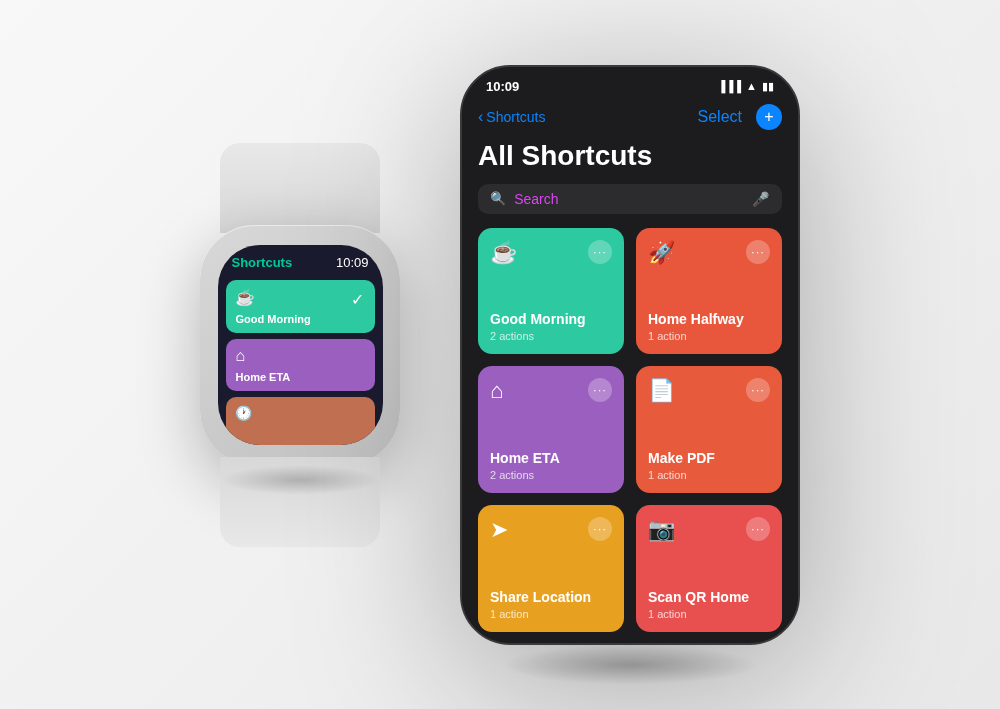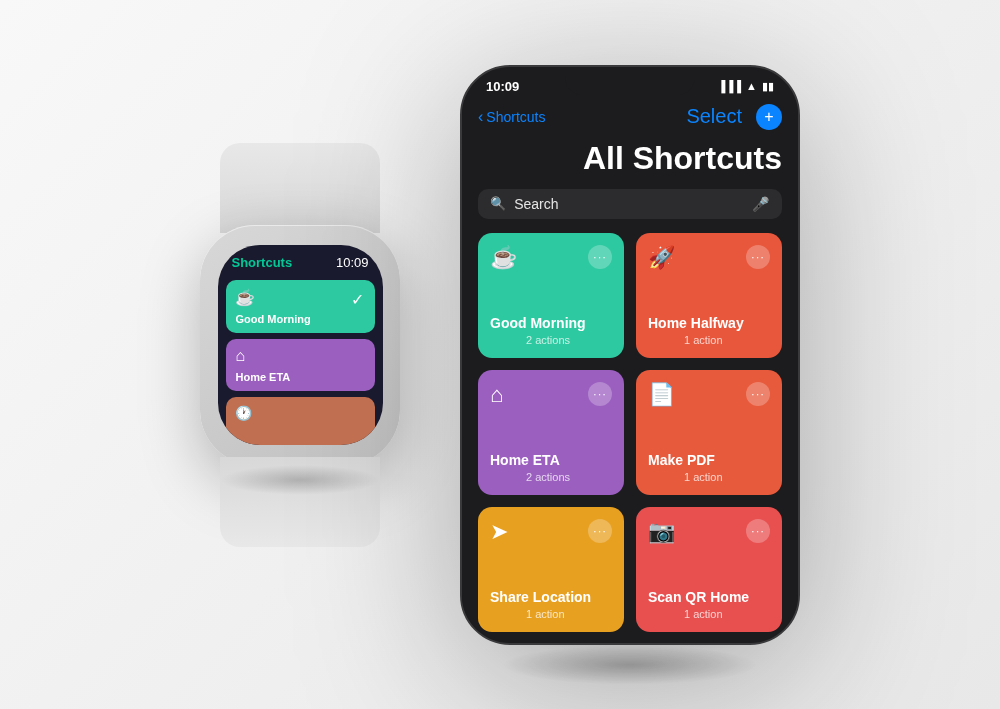--- a/index.html
+++ b/index.html
@@ -226,62 +226,61 @@
     }
 
     .nav-actions {
       display: flex;
       gap: 14px;
       align-items: center;
     }
 
     .nav-select {
       color: #0a84ff;
-      font-size: 20px;
+      font-size: 16px;
       margin-left: 36px;
     }
 
     .nav-add {
       width: 26px;
       height: 26px;
       background: #0a84ff;
       border-radius: 50%;
       display: flex;
       align-items: center;
       justify-content: center;
       color: white;
       font-size: 16px;
       font-weight: 300;
     }
 
     .page-title {
       color: white;
-      font-size: 32px;
+      font-size: 28px;
       font-weight: 700;
       padding: 0 16px 12px;
-      text-align: right;
     }
 
     .search-bar {
       margin: 0 16px 14px;
       background: #2c2c2e;
       border-radius: 10px;
       display: flex;
       align-items: center;
       padding: 7px 12px;
       gap: 8px;
     }
 
     .search-icon-svg {
       color: #8e8e93;
       font-size: 13px;
     }
 
     .search-text {
-      color: #e5e5e5;
+      color: #d946ef;
       font-size: 14px;
       flex: 1;
     }
 
     .mic-icon {
       color: #8e8e93;
       font-size: 14px;
     }
 
     .shortcuts-grid {
@@ -342,21 +341,20 @@
       color: white;
       font-size: 14px;
       font-weight: 600;
       line-height: 1.2;
     }
 
     .card-actions {
       color: rgba(255,255,255,0.75);
       font-size: 11px;
       margin-top: 2px;
-      margin-left: 36px;
     }
 
     
     .watch-shadow {
       position: absolute;
       bottom: -30px;
       left: 50%;
       transform: translateX(-50%);
       width: 160px;
       height: 30px;

